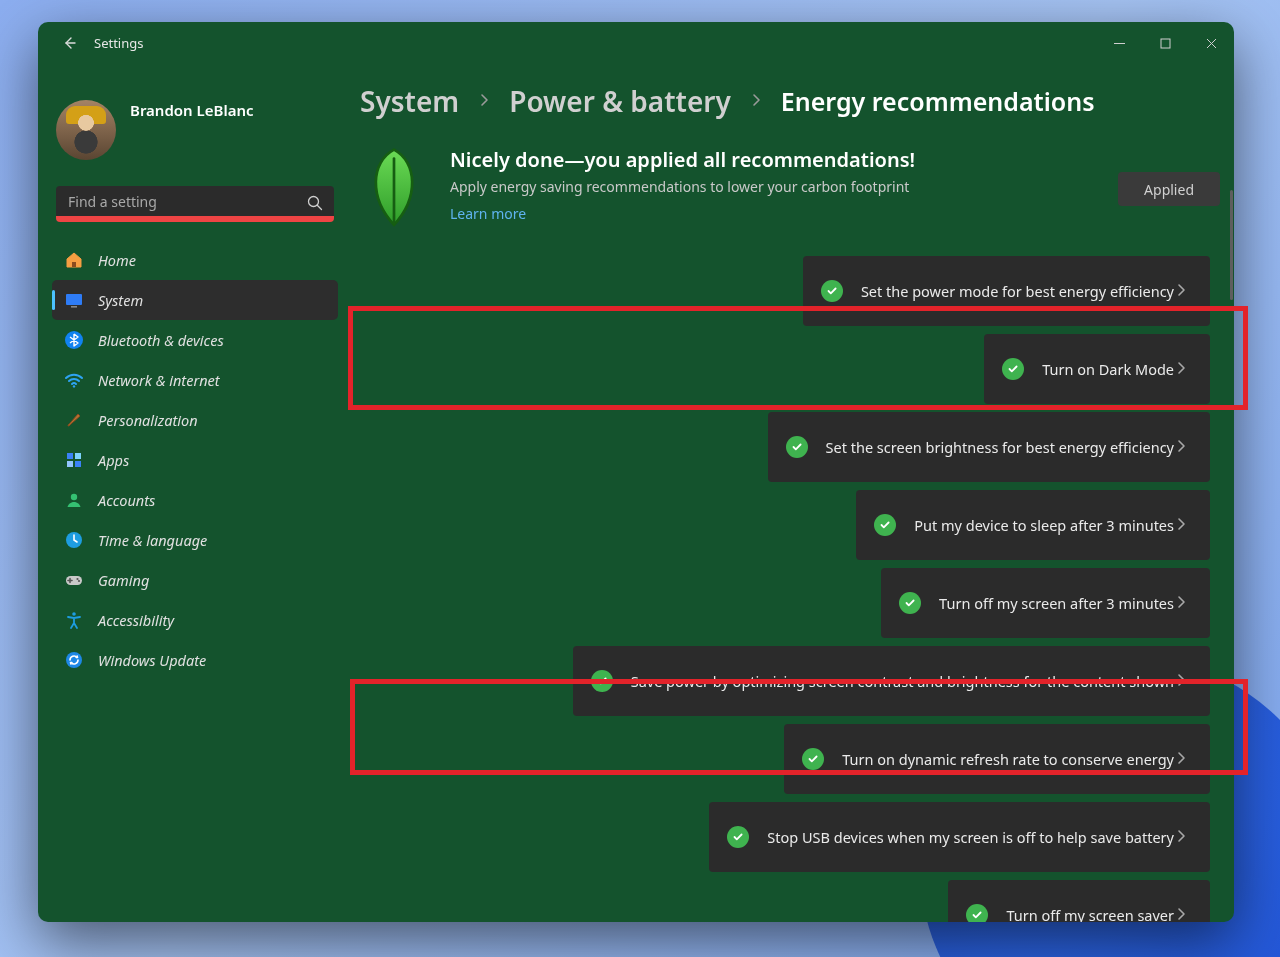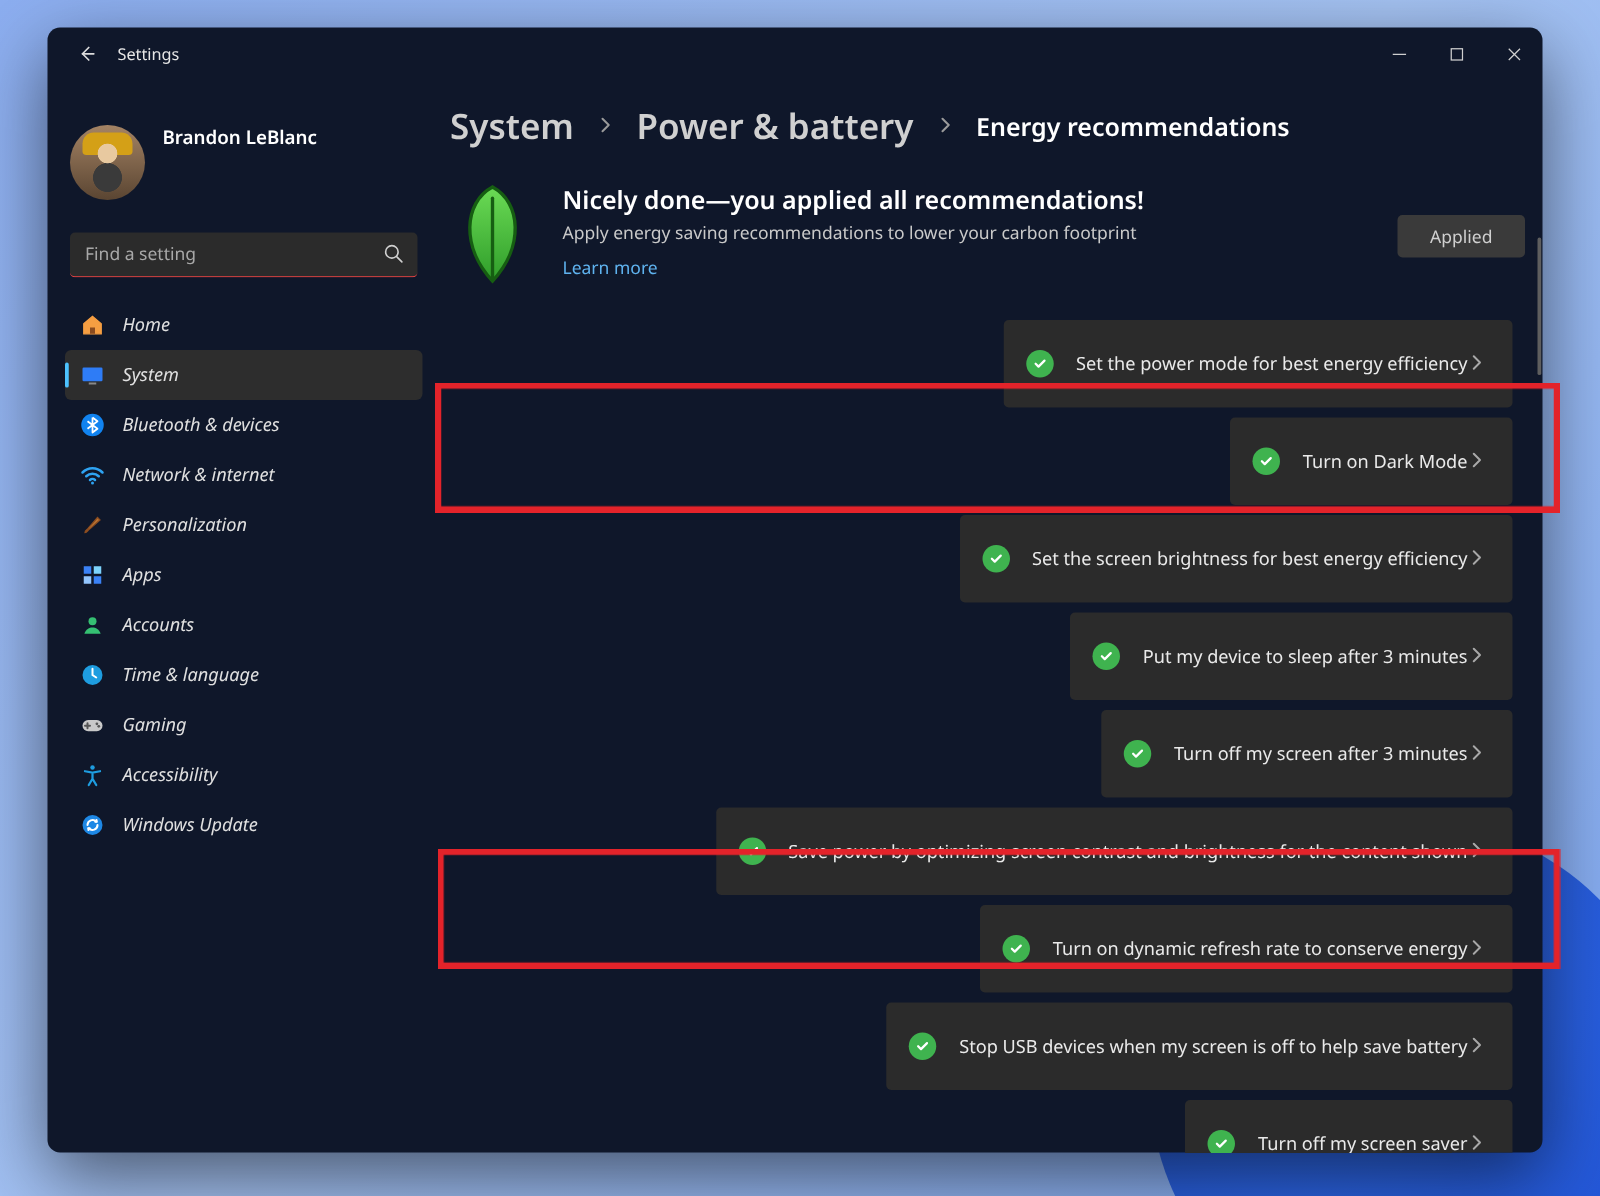--- a/index.html
+++ b/index.html
@@ -8,21 +8,21 @@
     height: 957px;
     background: linear-gradient(135deg, #8caef0 0%, #a5c3f3 50%, #7da5ee 100%);
     overflow: hidden;
     position: relative;
   }
   .desktop-bloom { position:absolute; right:-60px; bottom:-120px; width:420px; height:420px; border-radius:50%; background: radial-gradient(circle at 30% 30%, #2a6bf0 0%, #1a4fd6 70%); opacity:.9; }
   .window {
     position: absolute;
     left: 38px; top: 22px;
     width: 1196px; height: 900px;
-    background: #0f172a;
+    background: #14532d;
     border-radius: 10px;
     box-shadow: 0 20px 60px rgba(0,0,0,.55);
     display: flex;
     flex-direction: column;
     overflow: hidden;
   }
   .titlebar { height: 42px; display:flex; align-items:center; color:#e6e6e6; font-size:13px; padding-left:14px; }
   .tb-back { width:34px; height:34px; display:flex; align-items:center; justify-content:center; cursor:pointer; color:#dcdcdc; }
   .tb-title { margin-left:8px; font-weight:400; }
   .tb-spacer { flex:1; }
@@ -30,38 +30,38 @@
 
   .body { flex:1; display:flex; min-height:0; }
   .sidebar { width:310px; padding:18px 10px 10px 14px; display:flex; flex-direction:column; }
   .profile { display:flex; align-items:flex-start; gap:14px; padding:18px 6px 26px 4px; }
   .avatar { width:60px; height:60px; border-radius:50%; background:linear-gradient(180deg,#a48364,#5a4532); background-size:cover; background-position:center; position:relative; overflow:hidden; }
   .avatar::after{content:"";position:absolute;inset:0;background:radial-gradient(circle at 50% 38%, #e8c9a0 0 16%, transparent 17%), radial-gradient(circle at 50% 70%, #3a3a3a 0 22%, transparent 23%);}
   .avatar-cap{position:absolute;top:6px;left:10px;width:40px;height:18px;border-radius:9px 9px 3px 3px;background:#d4a017;}
   .username { color:#fff; font-size:15px; font-weight:600; }
 
   .search { position:relative; margin:0 4px 14px 4px; }
-  .search input { width:100%; height:36px; background:#2b2b2b; border:none; border-bottom:1px solid #ef4444; border-radius:4px; color:#d0d0d0; padding:0 40px 0 12px; font-size:14px; outline:none; }
+  .search input { width:100%; height:36px; background:#2b2b2b; border:none; border-bottom:6px solid #ef4444; border-radius:4px; color:#d0d0d0; padding:0 40px 0 12px; font-size:14px; outline:none; }
   .search input::placeholder{ color:#a8a8a8; }
   .search .ico { position:absolute; right:10px; top:8px; color:#cfcfcf; }
 
   .nav { display:flex; flex-direction:column; gap:0; margin-top:4px; }
   .nav-item { display:flex; align-items:center; gap:14px; height:40px; padding:0 12px; color:#e0e0e0; font-size:14.5px; border-radius:5px; cursor:pointer;font-style:italic; }
   .nav-item.active { background:#2d2d2d; position:relative; }
   .nav-item.active::before { content:""; position:absolute; left:0; top:10px; bottom:10px; width:3px; background:#4cc2ff; border-radius:2px; }
   .nav-ico { width:20px; height:20px; display:flex; align-items:center; justify-content:center; font-size:17px; }
 
   .main { flex:1; padding:12px 0 0 0; min-width:0; position:relative; }
   .main-scroll { position:absolute; inset:0; overflow-y:auto; padding:18px 4px 20px 10px; }
   .main-scroll::-webkit-scrollbar{width:8px;} .main-scroll::-webkit-scrollbar-thumb{background:#4a4a4a;border-radius:4px;} .main-scroll::-webkit-scrollbar-track{background:transparent;}
 
   .breadcrumb { display:flex; align-items:center; gap:18px; color:#fff; padding:0 10px 26px 2px; flex-wrap:wrap; }
   .bc-link { font-size:28px; font-weight:600; color:#d0d0d0; cursor:pointer; }
   .bc-sep { color:#9a9a9a; }
-  .bc-current { font-size:20px; font-weight:600; color:#fff; }
+  .bc-current { font-size:25px; font-weight:600; color:#fff; }
 
   .hero { display:flex; align-items:flex-start; gap:22px; padding:0 10px 24px 2px; }
   .leaf { width:68px; height:86px; flex:0 0 auto; }
   .hero-text h2{ color:#fff; font-size:20px; font-weight:600; margin-bottom:4px; }
   .hero-text p{ color:#c9c9c9; font-size:14px; margin-bottom:6px; }
   .hero-text a{ color:#5fb3ef; font-size:14px; text-decoration:none; cursor:pointer; }
   .hero-spacer{flex:1;}
   .applied-btn { height:34px; padding:0 26px; background:#3a3a3a; color:#d0d0d0; border:none; border-radius:4px; font-size:14px; cursor:default; align-self:center; }
 
   .rec-list { display:flex; flex-direction:column; gap:4px; padding-right:20px;align-items:flex-end; }

